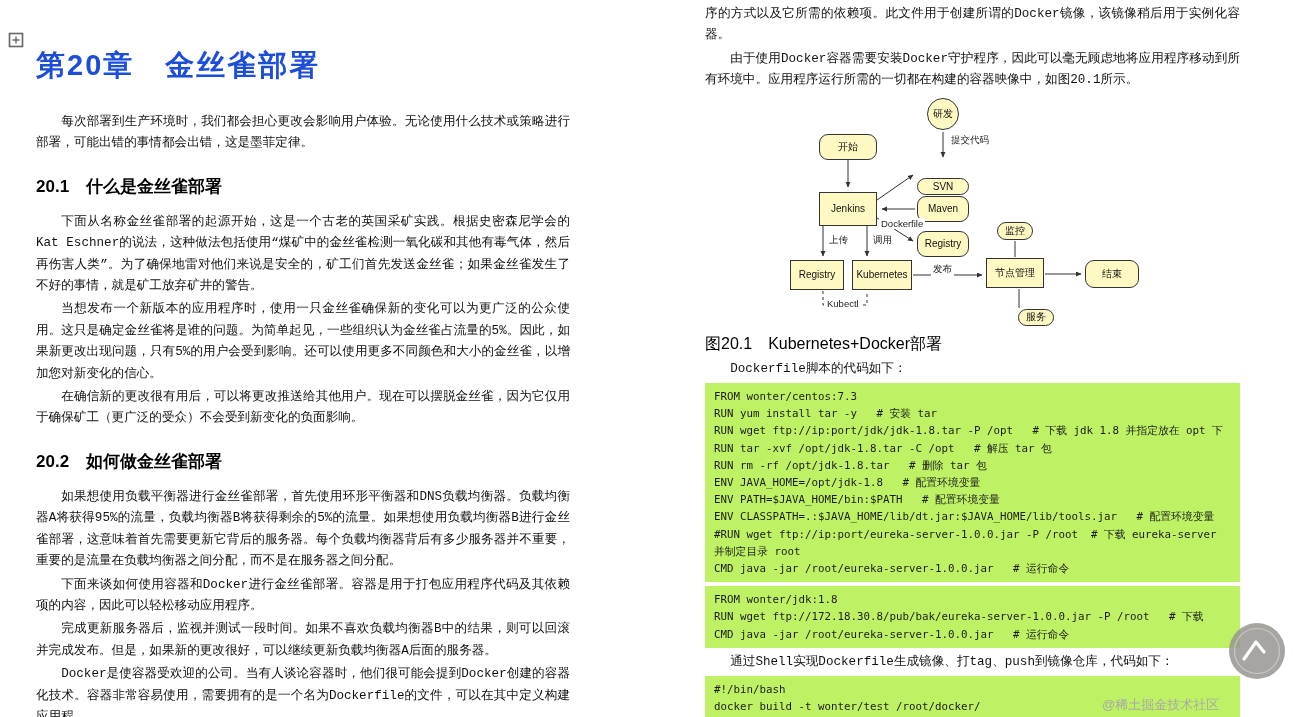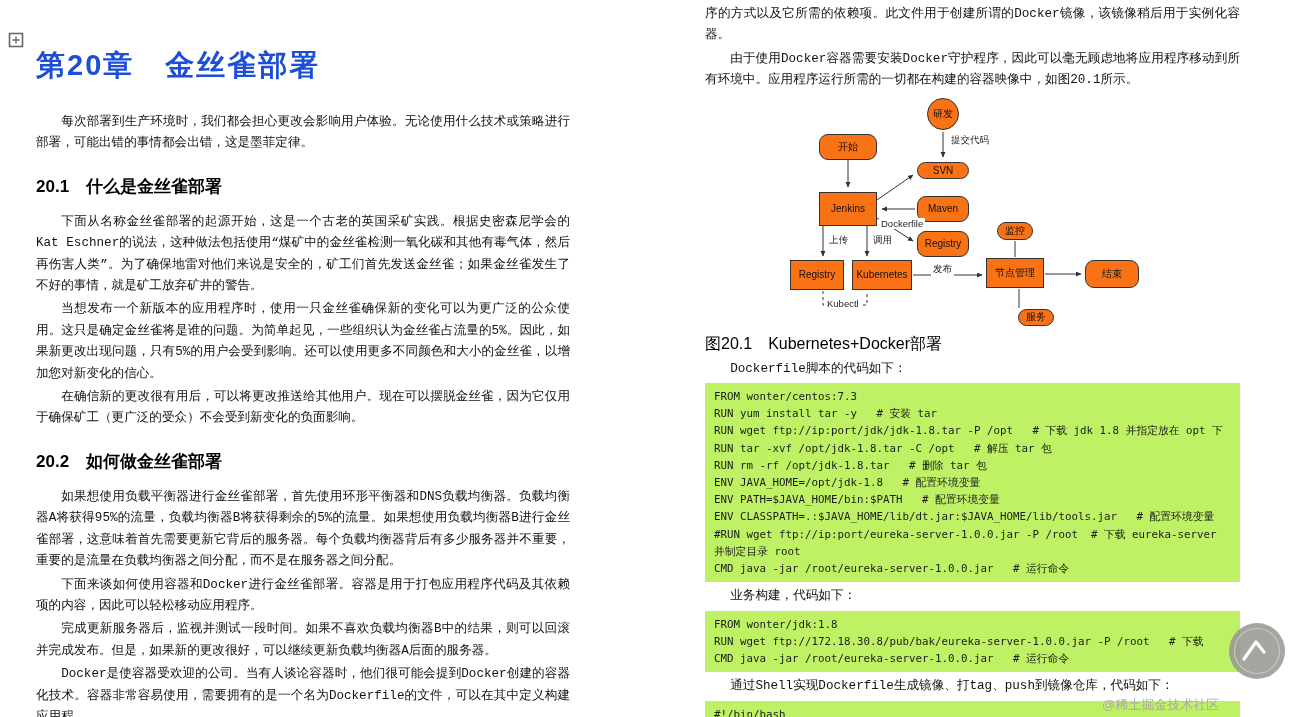--- a/index.html
+++ b/index.html
@@ -27,21 +27,21 @@
     text-align:justify;text-indent:2em;color:#111;font-family:Liberation Mono, monospace;
   }
   .noindent{text-indent:0;}
   .intro{margin:14px 0 10px 0;}
 
   
   .figure{margin-top:2px;}
   .diagram{position:relative;width:400px;height:234px;margin-left:62px;}
   .connectors{position:absolute;left:0;top:0;}
   .dnode{
-    position:absolute;box-sizing:border-box;border:1px solid #333;background:#f97316;
+    position:absolute;box-sizing:border-box;border:1px solid #333;background:#fef9c3;
     display:flex;align-items:center;justify-content:center;text-align:center;
     font-family:"Liberation Sans","DejaVu Sans",sans-serif;font-size:10px;color:#111;
   }
   .rounded{border-radius:9px;}
   .circle{border-radius:50%;}
   .dlabel{
     position:absolute;font-family:"Liberation Sans","DejaVu Sans",sans-serif;
     font-size:9.5px;color:#222;background:#fff;padding:0 2px;white-space:nowrap;
   }
   .figure-caption{
@@ -119,21 +119,21 @@
         </g>
         <g stroke="#333" stroke-width="1" fill="none">
           <path d="M248,147 L248,163"></path>
           <path d="M252,195 L252,214"></path>
           <path d="M56,197 L56,211 L100,211 L100,197" stroke-dasharray="3,3"></path>
         </g>
       </svg>
 
       <div class="dnode circle" style="left:160px;top:4px;width:32px;height:32px">研发</div>
       <div class="dnode rounded" style="left:52px;top:40px;width:58px;height:26px">开始</div>
-      <div class="dnode rounded" style="left:150px;top:68px;width:52px;height:17px">SVN</div>
+      <div class="dnode rounded" style="left:150px;top:84px;width:52px;height:17px">SVN</div>
       <div class="dnode" style="left:52px;top:98px;width:58px;height:34px">Jenkins</div>
       <div class="dnode rounded" style="left:150px;top:102px;width:52px;height:26px">Maven</div>
       <div class="dnode rounded" style="left:150px;top:137px;width:52px;height:26px">Registry</div>
       <div class="dnode" style="left:23px;top:166px;width:54px;height:30px">Registry</div>
       <div class="dnode" style="left:85px;top:166px;width:60px;height:30px">Kubernetes</div>
       <div class="dnode rounded" style="left:230px;top:128px;width:36px;height:18px">监控</div>
       <div class="dnode" style="left:219px;top:164px;width:58px;height:30px">节点管理</div>
       <div class="dnode rounded" style="left:251px;top:215px;width:36px;height:17px">服务</div>
       <div class="dnode rounded" style="left:318px;top:166px;width:54px;height:28px">结束</div>
 
@@ -152,21 +152,20 @@
 RUN yum install tar -y   # 安装 tar
 RUN wget ftp://ip:port/jdk/jdk-1.8.tar -P /opt   # 下载 jdk 1.8 并指定放在 opt 下
 RUN tar -xvf /opt/jdk-1.8.tar -C /opt   # 解压 tar 包
 RUN rm -rf /opt/jdk-1.8.tar   # 删除 tar 包
 ENV JAVA_HOME=/opt/jdk-1.8   # 配置环境变量
 ENV PATH=$JAVA_HOME/bin:$PATH   # 配置环境变量
 ENV CLASSPATH=.:$JAVA_HOME/lib/dt.jar:$JAVA_HOME/lib/tools.jar   # 配置环境变量
 #RUN wget ftp://ip:port/eureka-server-1.0.0.jar -P /root  # 下载 eureka-server 并制定目录 root
 CMD java -jar /root/eureka-server-1.0.0.jar   # 运行命令</pre>
 
-  <p class="body-text code-intro">业务构建，代码如下：</p>
   <pre class="code-block">FROM wonter/jdk:1.8
 RUN wget ftp://172.18.30.8/pub/bak/eureka-server-1.0.0.jar -P /root   # 下载
 CMD java -jar /root/eureka-server-1.0.0.jar   # 运行命令</pre>
 
   <p class="body-text code-intro">通过Shell实现Dockerfile生成镜像、打tag、push到镜像仓库，代码如下：</p>
   <pre class="code-block">#!/bin/bash
 docker build -t wonter/test /root/docker/
 docker tag wonter/test IP:port/wonter/test:latest
 docker push IP:port/wonter/test:latest</pre>
 </div>

